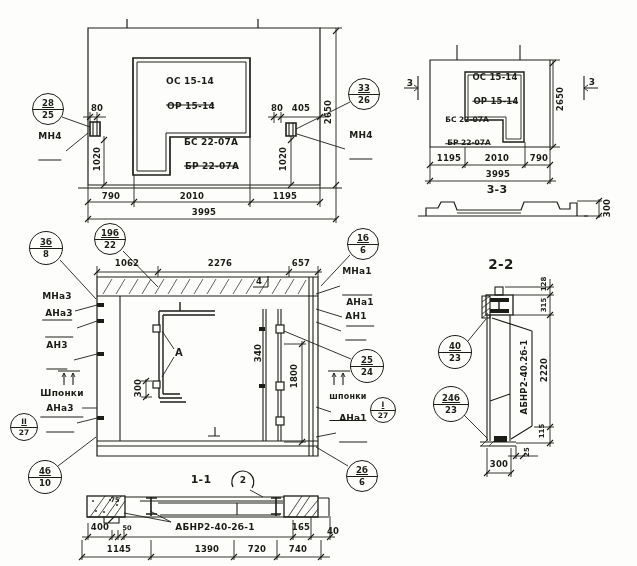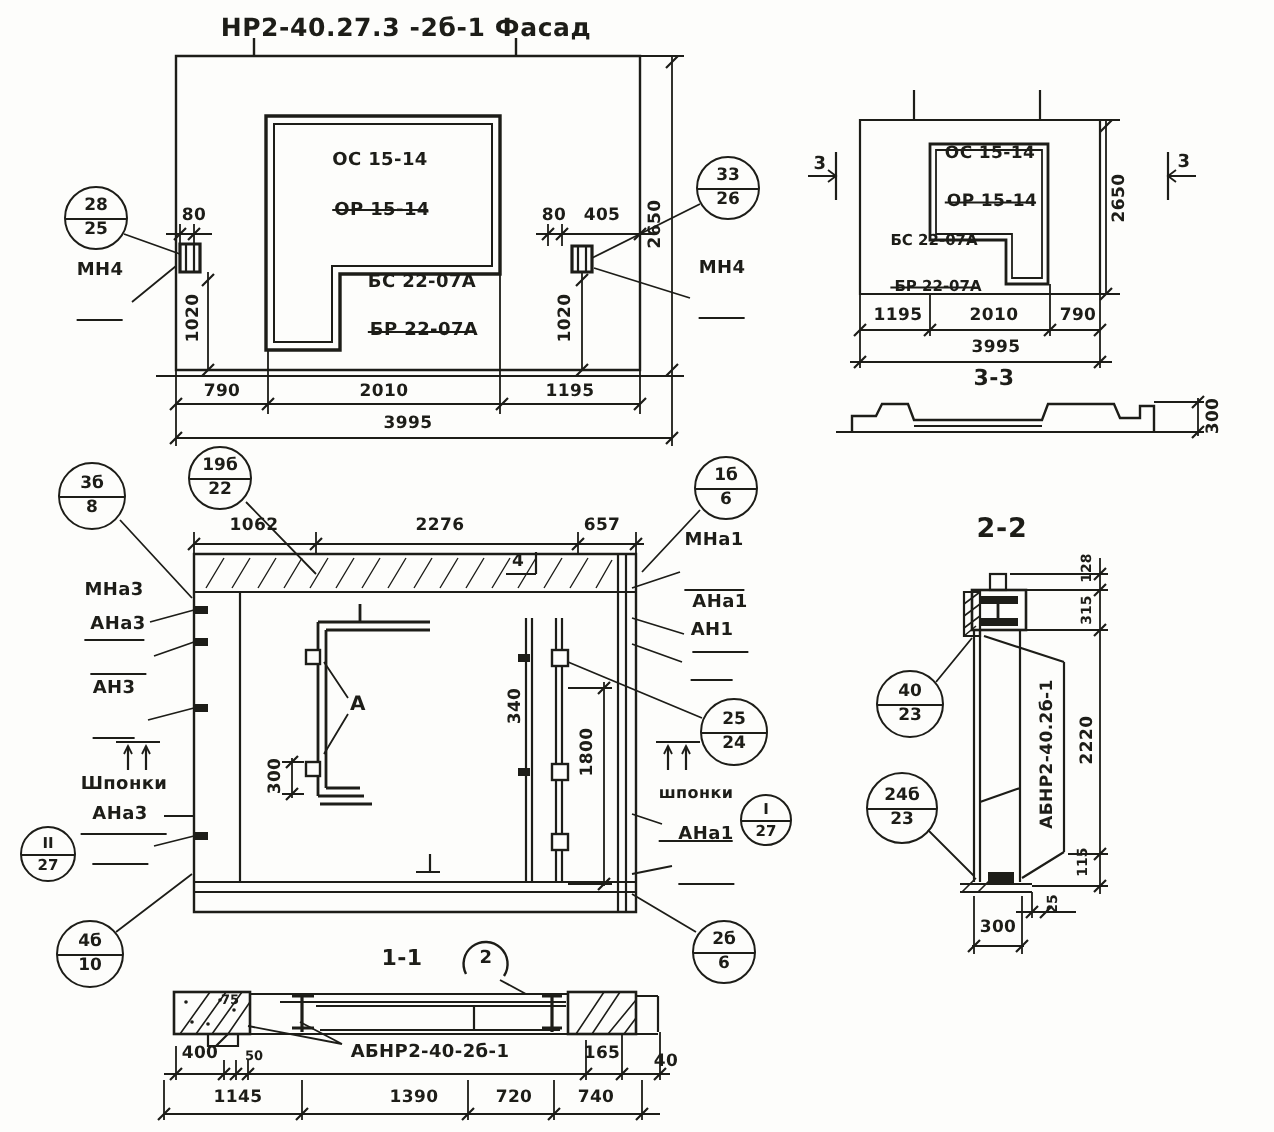--- a/index.html
+++ b/index.html
@@ -12,21 +12,21 @@
   .big{font-size:10px;}
   .title{font-size:12.5px;letter-spacing:.3px;}
   .title2{font-size:11px;letter-spacing:.2px;}
   .vtitle{font-size:13.5px;letter-spacing:.4px;}
   .tiny{font-size:6.5px;letter-spacing:0;}
   .rot{transform:translate(-50%,-50%) rotate(-90deg);}
   .ul{border-bottom:1.3px solid #1d1d18;padding-bottom:19px;}
   .co{position:absolute;box-sizing:border-box;border:1.5px solid #1d1d18;border-radius:50%;
       display:flex;flex-direction:column;align-items:stretch;justify-content:center;text-align:center;}
   .co .num{font:700 8.5px "DejaVu Sans",sans-serif;line-height:1.25;color:#1d1d18;padding:0 1px;}
-  .co .num.top{border-bottom:1.3px solid #1d1d18;}
+  .co .num.top{border-bottom:1.3px solid #1d1d18;text-decoration:underline;}
 </style>
 </head>
 <body>
 
 <div class="sheet">
 
 <svg class="lines" width="637" height="566" viewBox="0 0 637 566">
 
   <g stroke="#1d1d18" stroke-width="1.2" fill="none">
     <path d="M88,28 H320 V185 H88 Z"></path>
@@ -139,21 +139,20 @@
     <path stroke-width="1.1" d="M547,290 L553,284 M547,298 L553,292 M547,318 L553,312 M547,430 L553,424 M547,446 L553,440 M513,459 L519,453 M520,459 L526,453 M484,476 L490,470 M508,476 L514,470"></path>
     <path stroke-width="0.9" d="M468,341 L486,319 M464,415 L487,438"></path>
   </g>
   <g fill="#1d1d18" stroke="none">
     <rect x="490" y="298" width="19" height="4"></rect>
         <rect x="490" y="309" width="19" height="4"></rect>
     <rect x="494" y="436" width="13" height="6"></rect>
   </g>
 </svg>
 
-<span class="t title" style="left:203px;top:14px">НР2-40.27.3 -2б-1 Фасад</span>
 <span class="t lbl ul" style="left:190px;top:91px">ОС 15-14</span>
 <span class="t lbl" style="left:191px;top:106px">ОР 15-14</span>
 <span class="t lbl ul" style="left:211px;top:152px">БС 22-07А</span>
 <span class="t lbl" style="left:212px;top:166px">БР 22-07А</span>
 <span class="t" style="left:97px;top:108px">80</span>
 <span class="t" style="left:277px;top:108px">80</span>
 <span class="t" style="left:301px;top:108px">405</span>
 <span class="t rot" style="left:97px;top:159px">1020</span>
 <span class="t rot" style="left:283px;top:159px">1020</span>
 <span class="t rot" style="left:328px;top:112px">2650</span>

